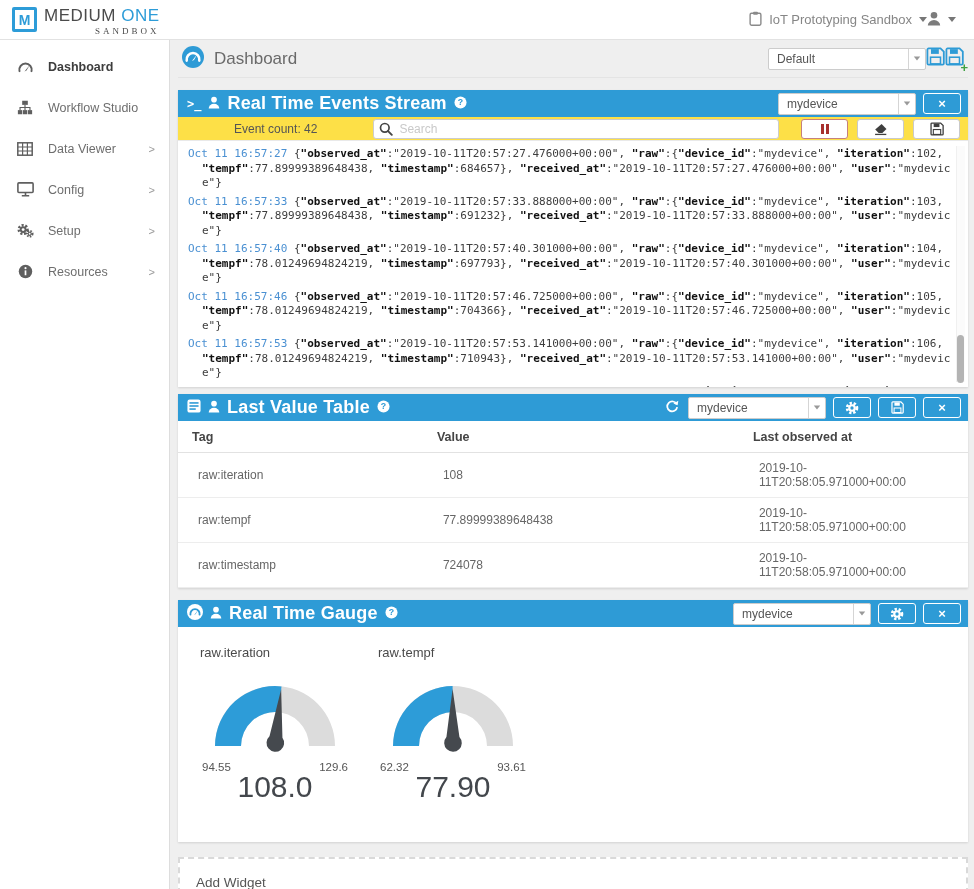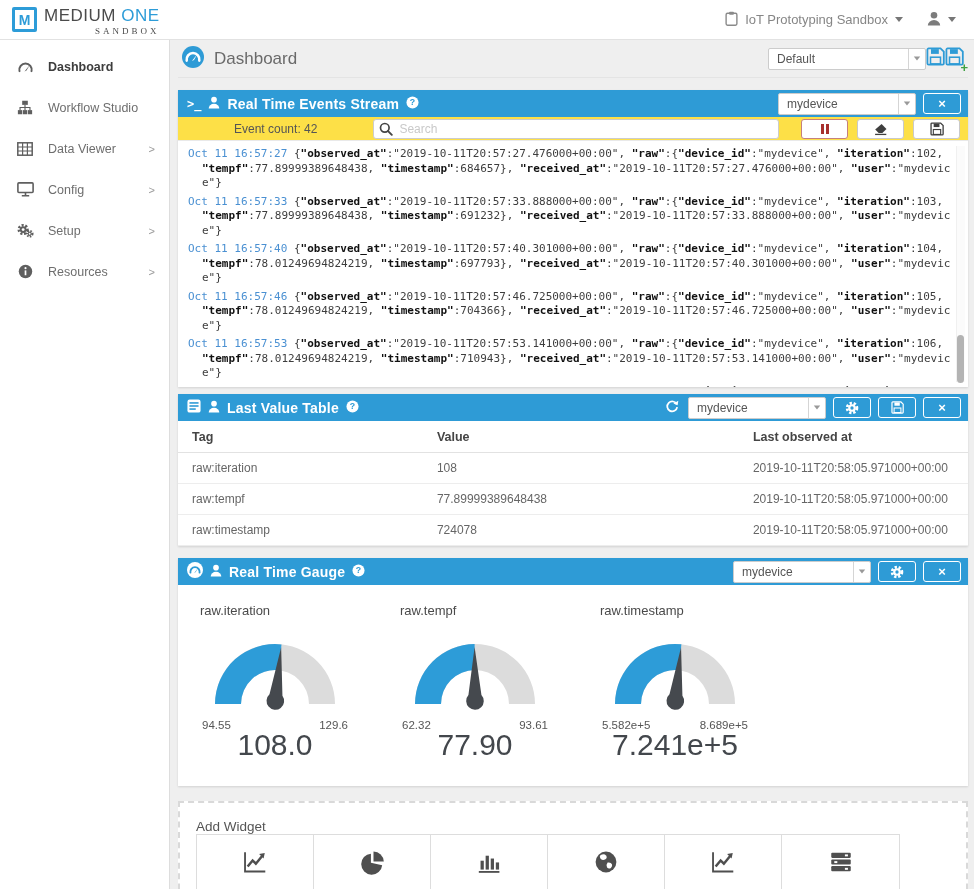--- a/index.html
+++ b/index.html
@@ -10,21 +10,21 @@
   .topbar { height: 40px; background: #fff; border-bottom: 1px solid #e2e2e2;
     display: flex; align-items: center; justify-content: space-between; padding: 0 18px 0 12px; }
   .logo { display: flex; align-items: flex-start; gap: 7px; margin-top: 4px; }
   .logo-mark { width: 25px; height: 25px; border: 3px solid #2d9cd8; border-radius: 2px;
     color: #2d9cd8; font-weight: bold; font-size: 14px; display: flex; align-items: center; justify-content: center; }
   .logo-word { line-height: 1; }
   .logo-line1 { font-size: 17px; letter-spacing: .5px; font-weight: 500; color: #4b4b4b; }
   .logo-line1 .one { color: #2d9cd8; }
   .logo-sub { font-family: "Liberation Serif", serif; font-size: 9px; letter-spacing: 3px;
     color: #4b4b4b; text-align: right; margin-top: 3px; }
-  .topbar-right { display: flex; align-items: center; gap: 24px; }
+  .topbar-right { display: flex; align-items: center; }
   .tb-group { display: flex; align-items: center; gap: 7px; color: #868686; font-size: 13px; cursor: pointer; }
   .caret { width: 0; height: 0; border-left: 4px solid transparent; border-right: 4px solid transparent;
     border-top: 5px solid #777; display: inline-block; }
 
   
   .shell { display: flex; height: 849px; }
   .sidebar { width: 170px; background: #fff; border-right: 1px solid #ddd; padding-top: 6px; flex: none; }
   .side-item { height: 41px; display: flex; align-items: center; padding: 0 14px 0 16px;
     font-size: 12.5px; color: #6e6e6e; cursor: pointer; }
   .side-item .s-ico { width: 18px; margin-right: 14px; display: flex; justify-content: center; }
@@ -44,21 +44,21 @@
   .selbox { background: #fff; border: 1px solid #ccc; border-radius: 2px; height: 22px;
     display: flex; align-items: stretch; font-size: 12px; color: #555; cursor: pointer; }
   .selbox .val { padding: 3px 8px; flex: 1; white-space: nowrap; overflow: hidden; }
   .selbox .arr { width: 17px; border-left: 1px solid #d5d5d5; display: flex; align-items: center; justify-content: center; }
   .selbox .arr .caret { border-top-color: #999; transform: scale(.8); }
 
   
   .panel { background: #fff; box-shadow: 0 1px 2px rgba(0,0,0,.12); margin-top: 12px; }
   .panel-hd { height: 27px; background: #2e9bd6; color: #fff; display: flex; align-items: center;
     padding: 0 7px 0 9px; gap: 7px; }
-  .panel-hd .p-title { font-size: 14px; font-weight: bold; letter-spacing: .2px; }
+  .panel-hd .p-title { font-size: 18px; font-weight: bold; letter-spacing: .2px; }
   .panel-hd .spacer { flex: 1; }
   .hd-btn { min-width: 38px; height: 21px; border: 1px solid #fff; border-radius: 3px; background: transparent;
     color: #fff; display: flex; align-items: center; justify-content: center; cursor: pointer; font-size: 12px; }
   .hd-btn.x { font-weight: bold; font-size: 13px; }
   .panel-hd .selbox { width: 138px; height: 22px; }
   .term-glyph { font-family: "DejaVu Sans Mono", monospace; font-weight: bold; font-size: 12px; }
 
   
   .ev-toolbar { height: 24px; background: #fde047; border-bottom: 1px solid #e9e9e9;
     display: flex; align-items: center; padding: 0 8px; }
@@ -80,25 +80,25 @@
   .event .t { color: #4a90d2; }
   .event b { color: #111; }
   .vscroll { position: absolute; right: 3px; top: 5px; bottom: 5px; width: 9px; background: #fbfbfb;
     border-left: 1px solid #f0f0f0; }
   .vthumb { position: absolute; right: 1px; width: 7px; height: 48px; top: 80%; background: #b3b3b3; border-radius: 4px; }
 
   
   table.lvt { width: 100%; border-collapse: collapse; }
   .lvt th { text-align: left; font-size: 12.5px; color: #454545; padding: 9px 14px 8px;
     border-bottom: 1px solid #e2e2e2; font-weight: bold; }
-  .lvt td { font-size: 12px; color: #666; padding: 8px 14px; border-bottom: 1px solid #ededed; }
+  .lvt td { font-size: 12px; color: #666; padding: 8px 20px; border-bottom: 1px solid #ededed; }
   .lvt .c1 { width: 31%; margin-top: 15px; } .lvt .c2 { width: 40%; } .lvt .c3 { width: 29%; }
 
   
-  .gauge-body { display: flex; padding: 18px 10px 24px 22px; gap: 22px; }
+  .gauge-body { display: flex; padding: 18px 10px 38px 22px; }
   .gauge { width: 178px; }
   .gauge .g-label { font-size: 13px; color: #4a4a4a; margin-bottom: 12px; }
   .gauge .minmax { width: 150px; display: flex; justify-content: space-between;
     font-size: 11.5px; color: #555; margin-top: 1px; padding: 0 2px; }
   .gauge .g-value { width: 150px; text-align: center; font-size: 30px; color: #43474c; margin-top: -3px; }
 
   
   .add-widget { margin-top: 15px; background: #fff; border: 2px dashed #d9d9d9; padding: 16px 16px 20px; height: 140px; }
   .aw-title { font-size: 13.5px; color: #555; margin-bottom: 0; }
   .aw-strip { display: flex; border: 1px solid #ddd; width: 704px; background: #fff; }
@@ -459,30 +459,20 @@
           <div class="gauge"><div class="g-label">raw.tempf</div><svg width="150" height="84" viewBox="0 0 150 84">
               <path d="M15,74 A60,60 0 0 1 135,74 L109,74 A34,34 0 0 0 41,74 Z" fill="#DCDCDC"></path>
               <path d="M15,74 A60,60 0 0 1 74.6,14.0 L 74.8,40.0 A34,34 0 0 0 41,74 Z" fill="#2D9CD8"></path>
               <g transform="translate(75,74) rotate(-0.4)">
                 <path d="M0,-57 L6.5,-9 A8.8,8.8 0 1 1 -6.5,-9 Z" fill="#45494E"></path>
               </g>
             </svg><div class="minmax">
               <span>62.32</span>
               <span>93.61</span>
             </div><div class="g-value">77.90</div></div>
-          <div class="gauge"><div class="g-label">raw.timestamp</div><svg width="150" height="84" viewBox="0 0 150 84">
-              <path d="M15,74 A60,60 0 0 1 135,74 L109,74 A34,34 0 0 0 41,74 Z" fill="#DCDCDC"></path>
-              <path d="M15,74 A60,60 0 0 1 81.4,14.3 L 78.6,40.2 A34,34 0 0 0 41,74 Z" fill="#2D9CD8"></path>
-              <g transform="translate(75,74) rotate(6.1)">
-                <path d="M0,-57 L6.5,-9 A8.8,8.8 0 1 1 -6.5,-9 Z" fill="#45494E"></path>
-              </g>
-            </svg><div class="minmax">
-              <span>5.582e+5</span>
-              <span>8.689e+5</span>
-            </div><div class="g-value">7.241e+5</div></div>
         </div>
     </div>
 
     <div class="add-widget">
       <div class="aw-title">Add Widget</div>
       <div class="aw-strip" id="aw-strip">
           <div class="aw-cell">
             <div class="aw-ico">
               <svg width="26" height="26" viewBox="0 0 24 24">
                 <path d="M2.8,3 V20.8 H21.5" stroke="#4f4f4f" stroke-width="1.7" fill="none"></path>

